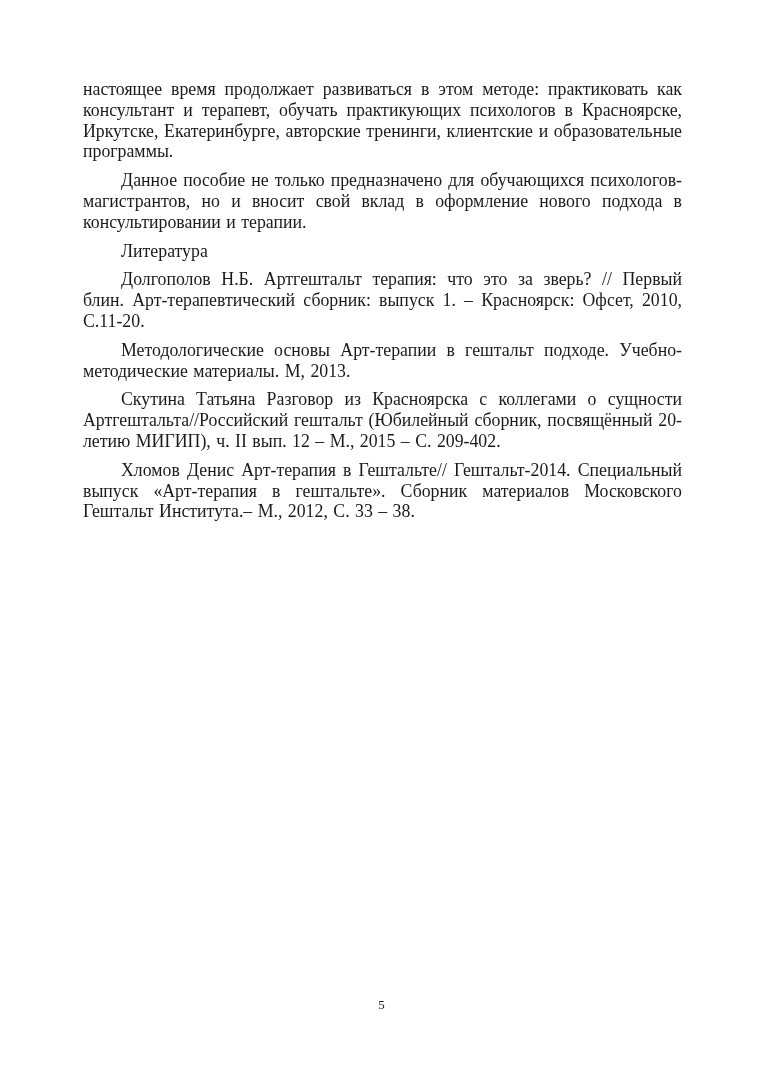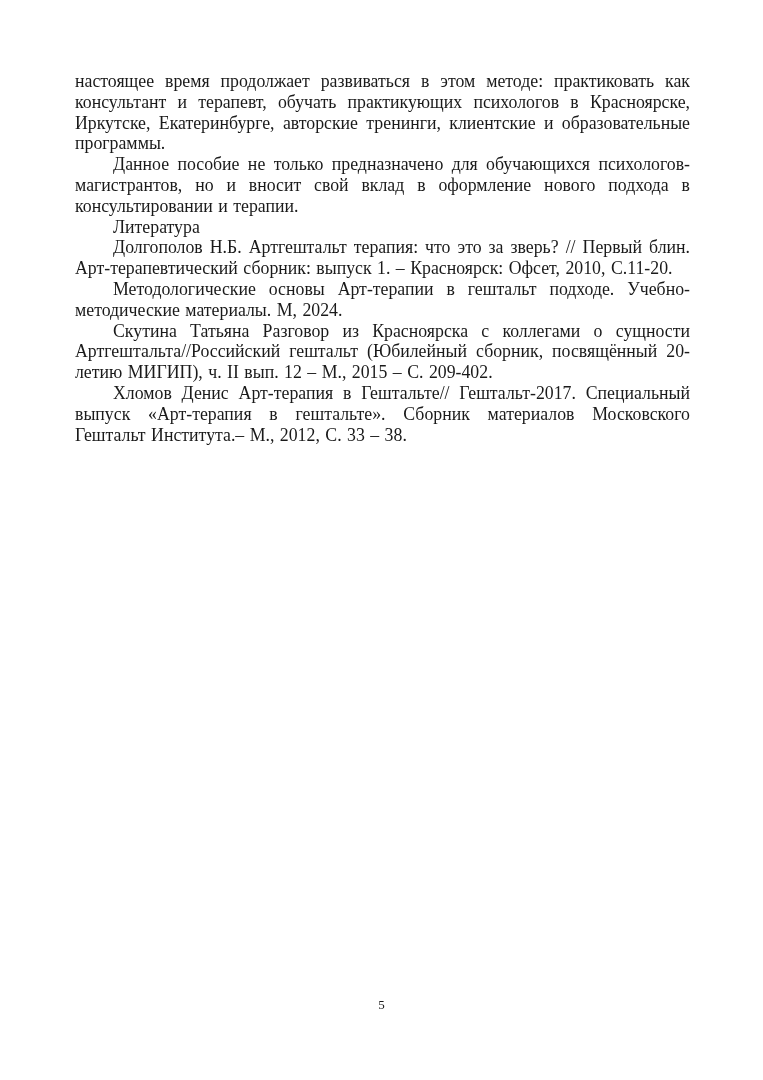--- a/index.html
+++ b/index.html
@@ -19,21 +19,21 @@
   .text-block {
     position: absolute;
     left: 75px;
     top: 71px;
     width: 615px;
     font-size: 17.8px;
     line-height: 20.8px;
     text-align: justify;
   }
   .text-block p {
-    margin: 0;
+    margin: 8px;
     padding: 0;
     text-indent: 38px;
     word-spacing: 1px;
   }
   .text-block p.no-indent {
     text-indent: 0;
   }
   .text-block p.italic {
     text-align: left;
   }
@@ -59,25 +59,25 @@
 
     <p class="no-indent">настоящее время продолжает развиваться в этом методе: практиковать как консультант и терапевт, обучать практикующих психологов в Красноярске, Иркутске, Екатеринбурге, авторские тренинги, клиентские и образовательные программы.</p>
 
     <p>Данное пособие не только предназначено для обучающихся психологов-магистрантов, но и вносит свой вклад в оформление нового подхода в консультировании и терапии.</p>
 
     <p class="italic">Литература</p>
 
 
     <p>Долгополов Н.Б. Артгештальт терапия: что это за зверь? // Первый блин. Арт-терапевтический сборник: выпуск 1. – Красноярск: Офсет, 2010, С.11-20.</p>
 
-    <p>Методологические основы Арт-терапии в гештальт подходе. Учебно-методические материалы. М, 2024.</p>
+    <p>Методологические основы Арт-терапии в гештальт подходе. Учебно-методические материалы. М, 2013.</p>
 
     <p>Скутина Татьяна Разговор из Красноярска с коллегами о сущности Артгештальта//Российский гештальт (Юбилейный сборник, посвящённый 20-летию МИГИП), ч. II вып. 12 – М., 2015 – С. 209-402.</p>
 
-    <p>Хломов Денис Арт-терапия в Гештальте// Гештальт-2017. Специальный выпуск «Арт-терапия в гештальте». Сборник материалов Московского Гештальт Института.– М., 2012, С. 33 – 38.</p>
+    <p>Хломов Денис Арт-терапия в Гештальте// Гештальт-2014. Специальный выпуск «Арт-терапия в гештальте». Сборник материалов Московского Гештальт Института.– М., 2012, С. 33 – 38.</p>
 
   </div>
 
   <div class="page-footer">
     <span>5</span>
   </div>
 
 </div>
 
 </body></html>

